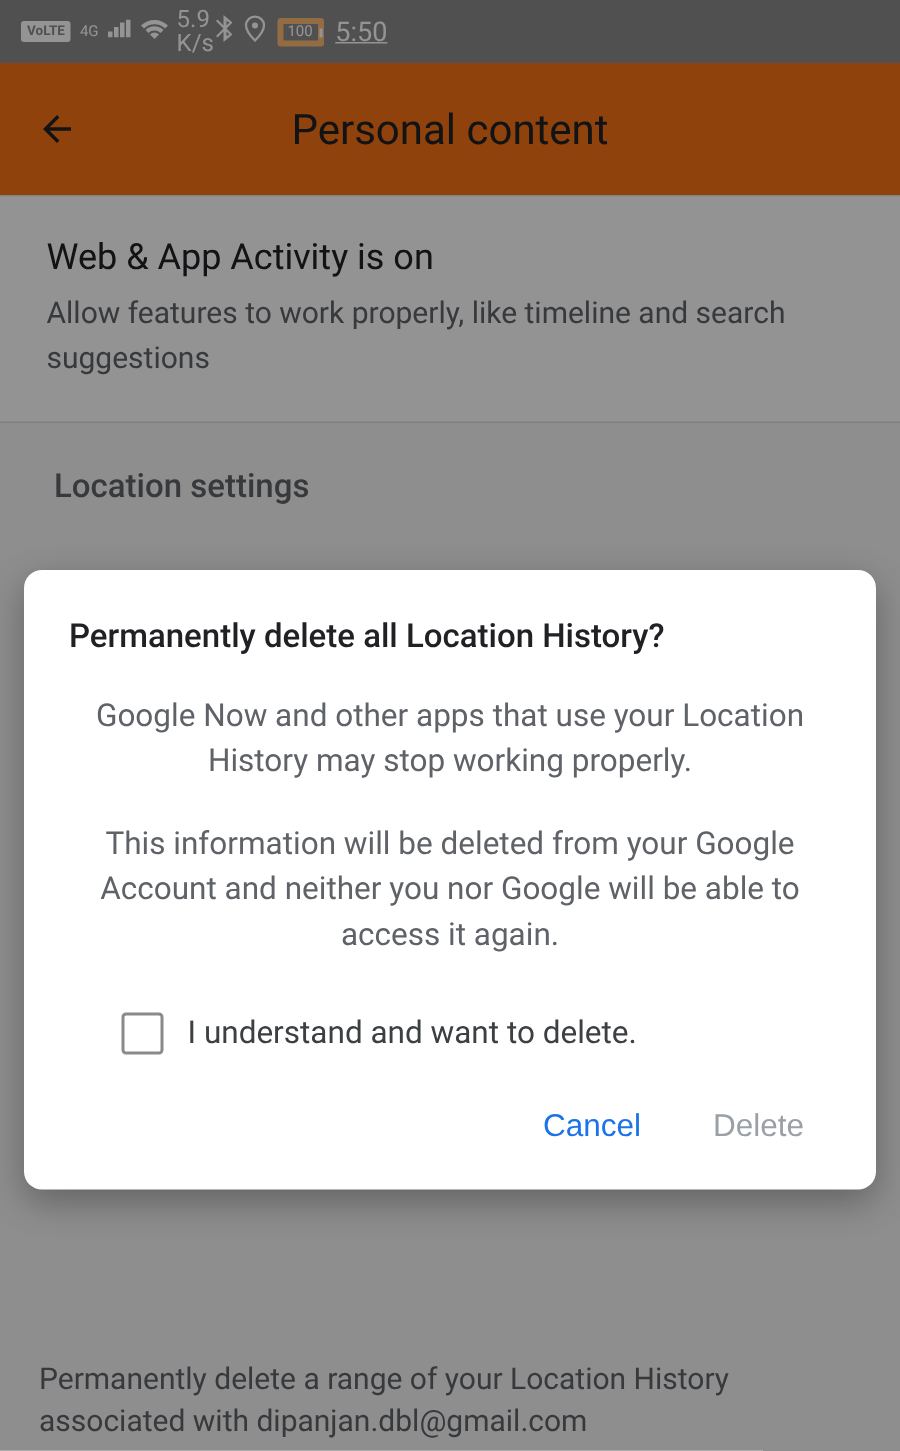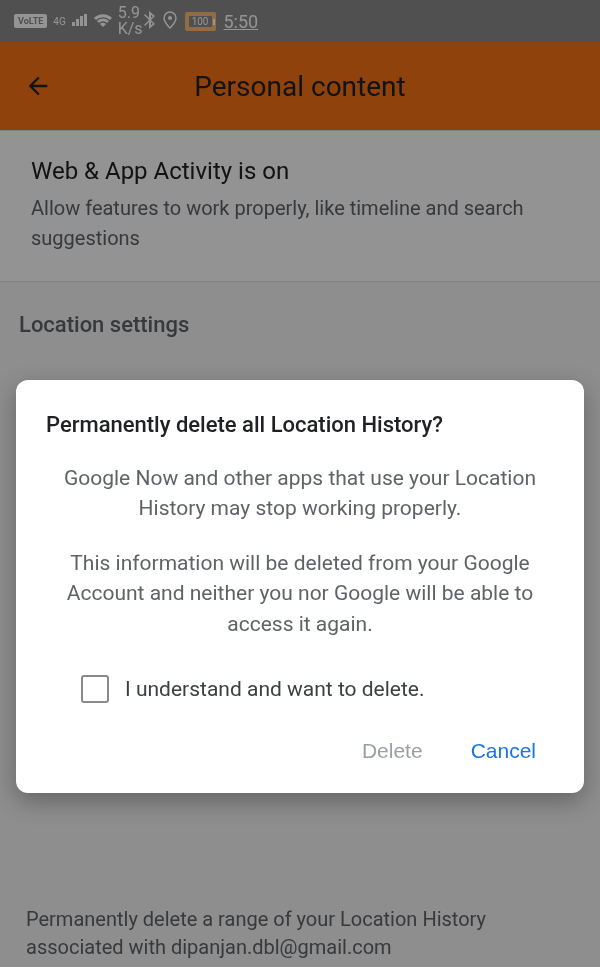--- a/index.html
+++ b/index.html
@@ -74,21 +74,21 @@
     }
     .section-sub {
       font-size: 20px;
       color: #5f6368;
       line-height: 1.5;
     }
     .loc-settings-label {
       font-size: 22px;
       color: #5f6368;
       font-weight: 500;
-      padding: 30px 19px 0;
+      padding: 30px 36px 0;
     }
     .bottom-text {
       position:absolute;
       bottom:0;
       padding: 0 26px 6px;
       font-size: 20px;
       color:#5f6368;
       line-height:1.4;
     }
     .scrim {
@@ -218,16 +218,16 @@
 
 <div class="dialog">
   <div class="dialog-title">Permanently delete all Location History?</div>
   <div class="dialog-body">Google Now and other apps that use your Location History may stop working properly.</div>
   <div class="dialog-body">This information will be deleted from your Google Account and neither you nor Google will be able to access it again.</div>
   <div class="checkbox-row">
     <div class="checkbox-box"></div>
     <div class="checkbox-label">I understand and want to delete.</div>
   </div>
   <div class="dialog-actions">
+    <button class="dlg-btn primary">Cancel</button>
     <button class="dlg-btn">Delete</button>
-    <button class="dlg-btn primary">Cancel</button>
   </div>
 </div>
 
 </body></html>

